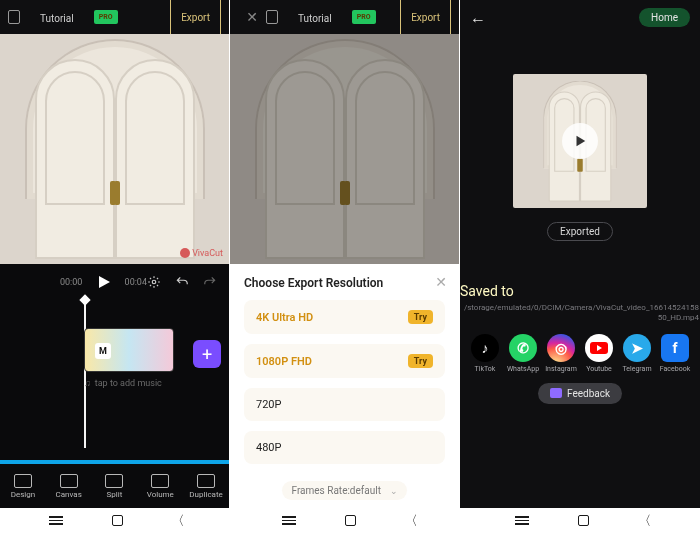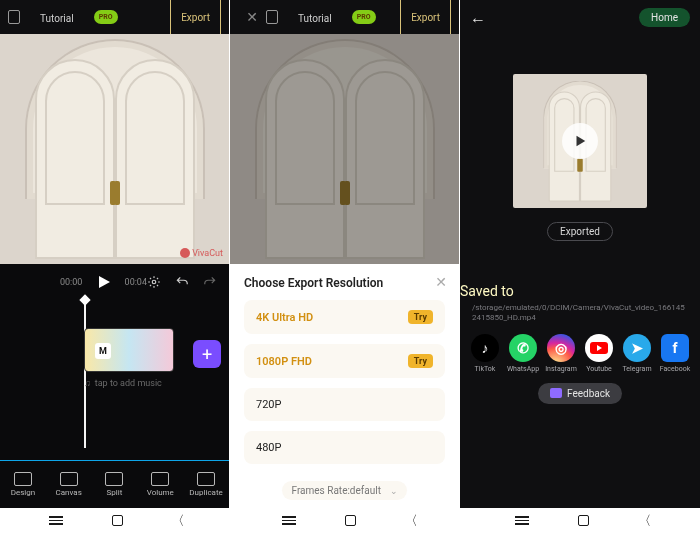--- a/index.html
+++ b/index.html
@@ -5,21 +5,21 @@
   * { margin: 0; padding: 0; box-sizing: border-box; font-family: -apple-system, BlinkMacSystemFont, "Segoe UI", Roboto, Arial, sans-serif; }
   body { background: #fff; width: 700px; height: 533px; overflow: hidden; }
   .container { display: flex; height: 508px; }
   .pane { flex: 1; position: relative; background: #0f0f11; display: flex; flex-direction: column; }
   .pane + .pane { border-left: 1px solid #fff; }
 
   
   .topbar { height: 34px; display: flex; align-items: center; padding: 0 8px; color: #cfcfcf; font-size: 10px; }
   .topbar .left { display: flex; align-items: flex-end; gap: 20px; flex: 1; }
   .file-ic { width: 12px; height: 14px; border: 1.2px solid #999; border-radius: 2px; position: relative; }
-  .pro-badge { width: 24px; height: 14px; background: #84cc16; border-radius: 7px; display: flex; align-items: center; justify-content: center; color: #5a3b00; font-size: 7px; font-weight: 700; }
+  .pro-badge { width: 24px; height: 14px; background: #22c55e; border-radius: 2px; display: flex; align-items: center; justify-content: center; color: #5a3b00; font-size: 7px; font-weight: 700; }
   .export-btn { height: 32px; padding: 17px 10px; border: 1.3px solid #d9c27a; color: #d9c27a; border-radius: 1px; font-size: 10px; display: flex; align-items: center; }
   .close-ic { width: 28px; display: flex; justify-content: center; color: #888; font-size: 14px; }
 
   
   .preview { flex: 0 0 230px; background: #dcd5cc; position: relative; display: flex; align-items: center; justify-content: center; }
   .preview.dim::after { content:""; position:absolute; inset:0; background: rgba(0,0,0,0.35); }
   .door-wrap { position: relative; width: 180px; height: 220px; }
   .arch { position: absolute; left: 0; right: 0; top: 0; height: 160px; border: 2px solid #c9c0b6; border-bottom: none; border-radius: 90px 90px 0 0; background: #ece6dc; box-shadow: inset 0 0 0 6px #e2dbd0, inset 0 0 0 12px #ece6dc; }
   .doors { position: absolute; left: 10px; right: 10px; top: 20px; bottom: 0; display: flex; }
   .door { flex: 1; background: #f1ece2; border: 2px solid #d6cfc4; border-radius: 70px 70px 0 0; position: relative; }
@@ -37,21 +37,21 @@
   .right-ic { display:flex; gap:14px; align-items:center; }
   .gear, .undo { width:14px; height:14px; }
   .timeline { flex:1; position:relative; padding: 6px 10px 0 10px; }
   .playhead { position:absolute; left:84px; top:0; bottom:60px; width:1.5px; background:#f5f5f5; }
   .playhead::before { content:""; position:absolute; top:-4px; left:-3px; width:8px; height:8px; background:#fff; transform:rotate(45deg); }
   .clip-row { position:absolute; left:84px; top:28px; display:flex; }
   .clip { width:90px; height:44px; background: linear-gradient(90deg,#f9e8a8,#c5e6f2,#f4c9d9); border-radius:4px; border:1px solid #333; position:relative; }
   .clip .m { position:absolute; left:10px; top:14px; width:16px; height:16px; background:#fff; color:#111; border-radius:3px; font-size:9px; font-weight:700; display:flex; align-items:center; justify-content:center; }
   .music-hint { position:absolute; left:84px; top:78px; color:#6a6a6a; font-size:9px; display:flex; align-items:center; gap:4px; }
   .add-btn { position:absolute; right:8px; top:40px; width:28px; height:28px; background:#7a4dff; border-radius:6px; color:#fff; display:flex; align-items:center; justify-content:center; font-size:18px; }
-  .tool-row { position:absolute; left:0; right:0; bottom:0; height:48px; border-top:1px solid #0ea5e9; display:flex; }
+  .tool-row { position:absolute; left:0; right:0; bottom:0; height:48px; border-top:4px solid #0ea5e9; display:flex; }
   .tool { flex:1; display:flex; flex-direction:column; align-items:center; justify-content:center; color:#b8b8b8; font-size:8px; gap:2px; }
   .tool .ti { width:18px; height:14px; border:1.4px solid #b8b8b8; border-radius:2px; }
 
   
   .modal { flex:1; background:#fff; color:#222; padding:12px 14px 8px 14px; display:flex; flex-direction:column; position:relative; }
   .modal-title { font-size:12px; font-weight:600; margin-bottom:10px; }
   .modal-close { position:absolute; right:12px; top:10px; color:#aaa; font-size:14px; }
   .res-opt { background:#fbf8f2; border-radius:8px; padding:10px 12px; font-size:11px; margin-bottom:10px; display:flex; align-items:center; justify-content:space-between; }
   .res-opt.accent { color:#d29012; font-weight:600; }
   .try-badge { background:#f0b42b; color:#5a3b00; font-size:9px; font-weight:700; padding:2px 6px; border-radius:4px; }
@@ -62,21 +62,21 @@
   .pane3 { background:#0f0f11; color:#eee; }
   .p3-top { height:34px; display:flex; align-items:center; padding:0 10px; }
   .back-ic { color:#e4e4e4; font-size:16px; }
   .home-btn { margin-left:auto; background:#14532d; color:#e4e4e4; font-size:10px; padding:4px 12px; border-radius:12px; }
   .saved-preview { margin: 40px auto 0 auto; width:134px; height:134px; background:#dcd5cc; border-radius:2px; position:relative; display:flex; align-items:center; justify-content:center; overflow:hidden; }
   .mini-door { transform: scale(0.55); }
   .play-circle { position:absolute; width:36px; height:36px; background:rgba(255,255,255,0.82); border-radius:50%; display:flex; align-items:center; justify-content:center; }
   .play-circle svg polygon{ fill:#333; }
   .exported-badge { margin:14px auto 0 auto; border:1px solid #4a4a4f; color:#d8d8d8; font-size:10px; padding:3px 12px; border-radius:12px; width:fit-content; }
   .saved-label { text-align:left; margin-top:42px; font-size:14px; color:#fef9c3; }
-  .saved-path { text-align:left; font-size:8px; color:#7a7a7f; margin-top:4px; padding:0 12px; line-height:1.3; word-break:break-all; }
+  .saved-path { text-align:right; font-size:8px; color:#7a7a7f; margin-top:4px; padding:0 1px; line-height:1.3; word-break:break-all; }
   .share-label { text-align:center; margin-top:14px; font-size:11px; color:#e8e8e8; }
   .share-row { display:flex; justify-content:space-around; padding:10px 6px 0 6px; }
   .share-item { display:flex; flex-direction:column; align-items:center; gap:3px; width:38px; }
   .share-ic { width:28px; height:28px; border-radius:50%; display:flex; align-items:center; justify-content:center; color:#fff; font-size:14px; font-weight:700; }
   .share-txt { font-size:7px; color:#a8a8ac; text-align:center; white-space:nowrap; overflow:hidden; width:38px; }
   .feedback { margin:10px auto 0 auto; background:#3c3c41; color:#e4e4e4; font-size:10px; padding:5px 12px; border-radius:14px; width:fit-content; display:flex; align-items:center; gap:5px; }
   .fb-ic { width:12px; height:10px; background:#8e6bff; border-radius:2px; }
 
   
   .navbars { display:flex; height:25px; background:#fff; }

